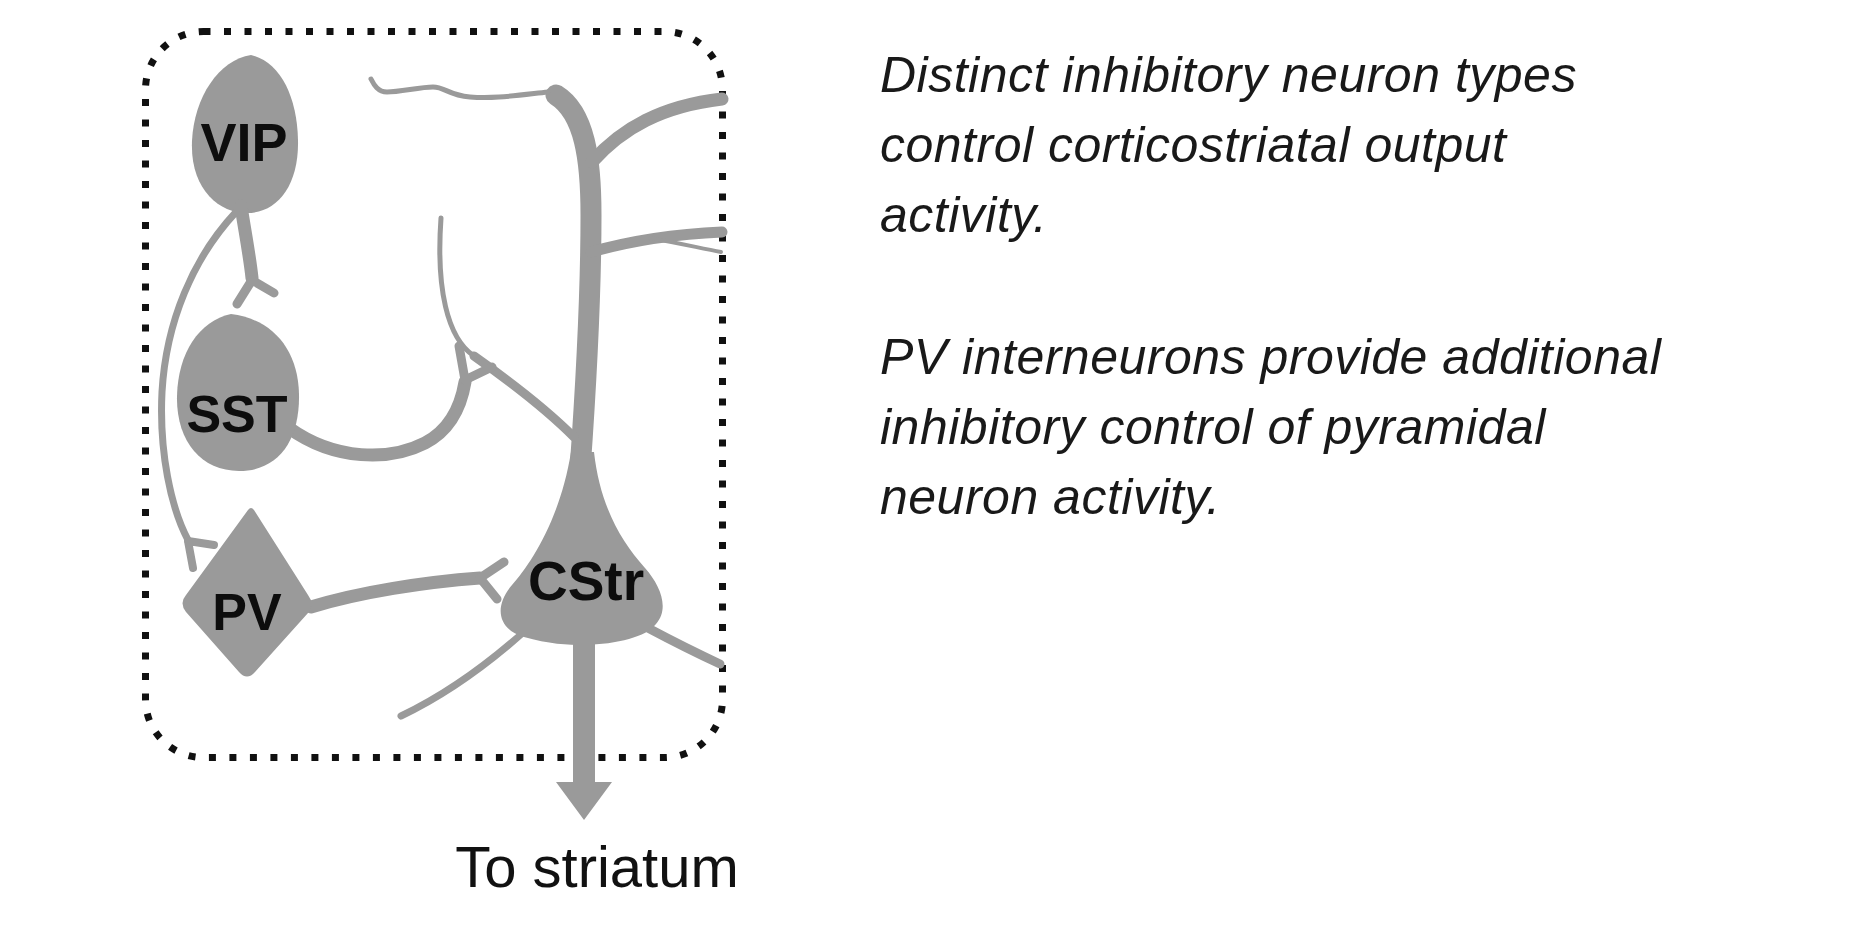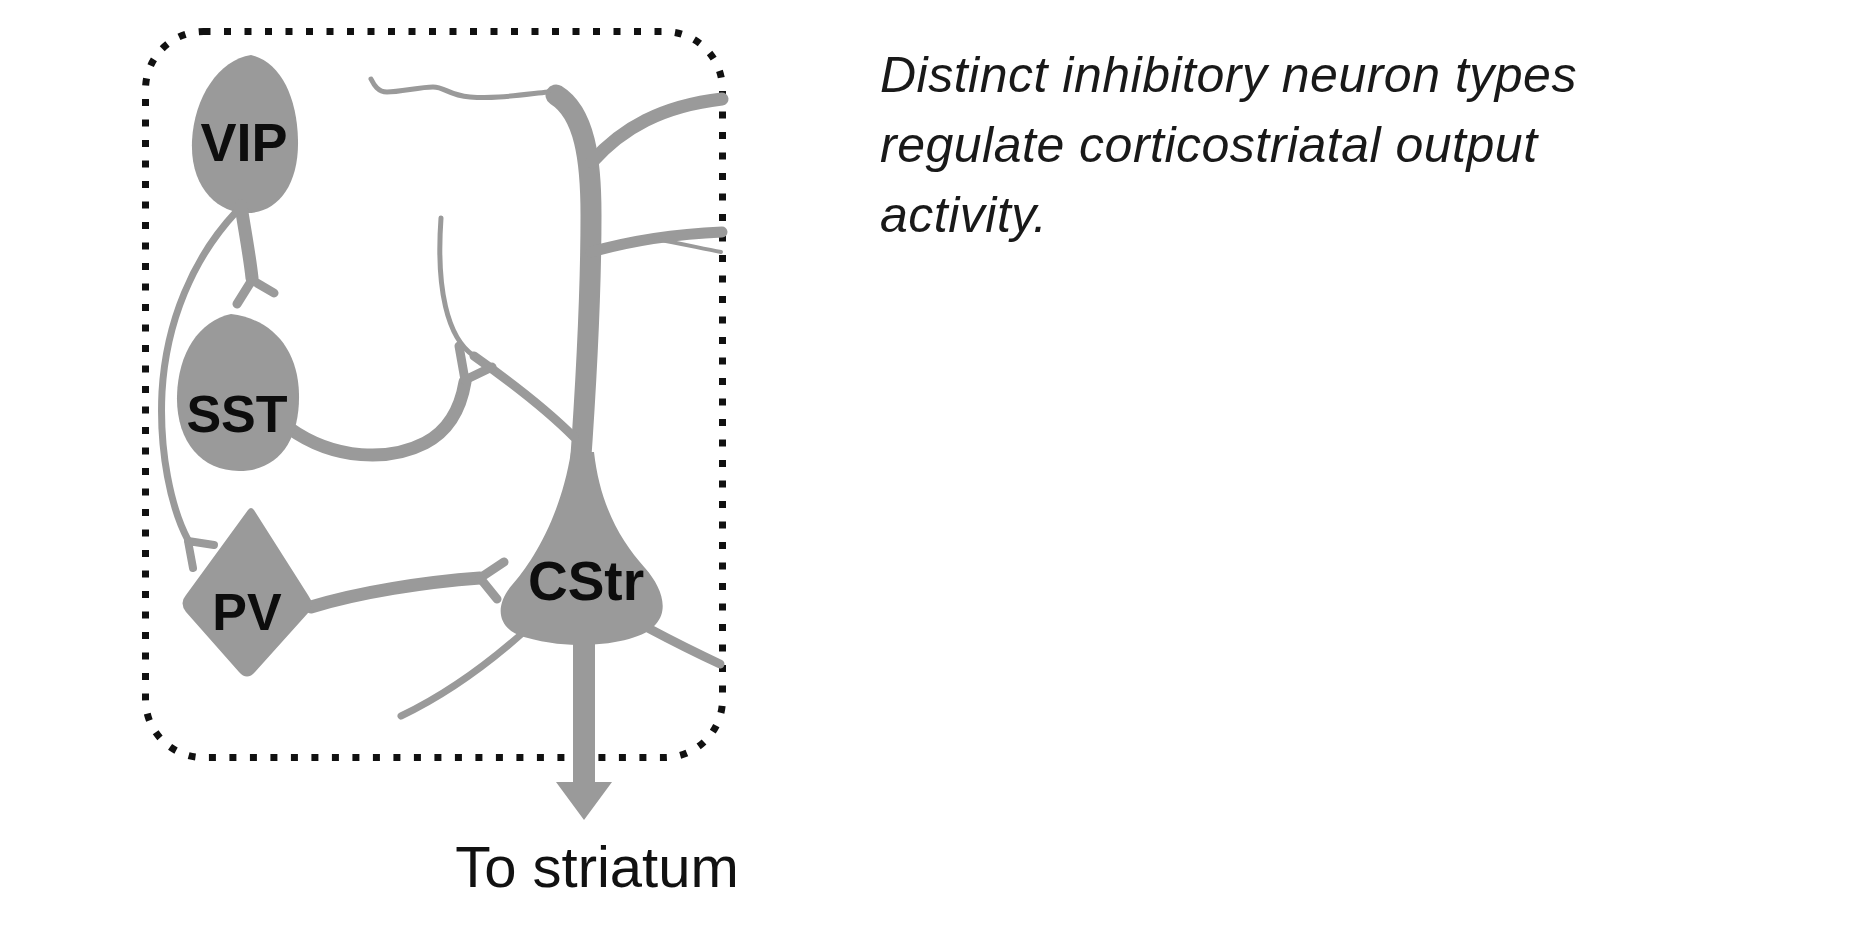--- a/index.html
+++ b/index.html
@@ -109,17 +109,20 @@
 
     <text x="244" y="161" font-size="54" text-anchor="middle" class="soma-label">VIP</text>
     <text x="237" y="432" font-size="52" text-anchor="middle" class="soma-label">SST</text>
     <text x="247" y="630" font-size="52" text-anchor="middle" class="soma-label">PV</text>
     <text x="586" y="600" font-size="55" text-anchor="middle" class="soma-label">CStr</text>
     <text x="597" y="887" font-size="58" text-anchor="middle" class="output-label">To striatum</text>
   </svg>
 
   <div class="caption">
     <p>Distinct inhibitory neuron types
-regulate corticostriatal output
+control corticostriatal output
 activity.</p>
+    <p>PV interneurons provide additional
+inhibitory control of pyramidal
+neuron activity.</p>
   </div>
 
 </div>
 
 </body></html>

